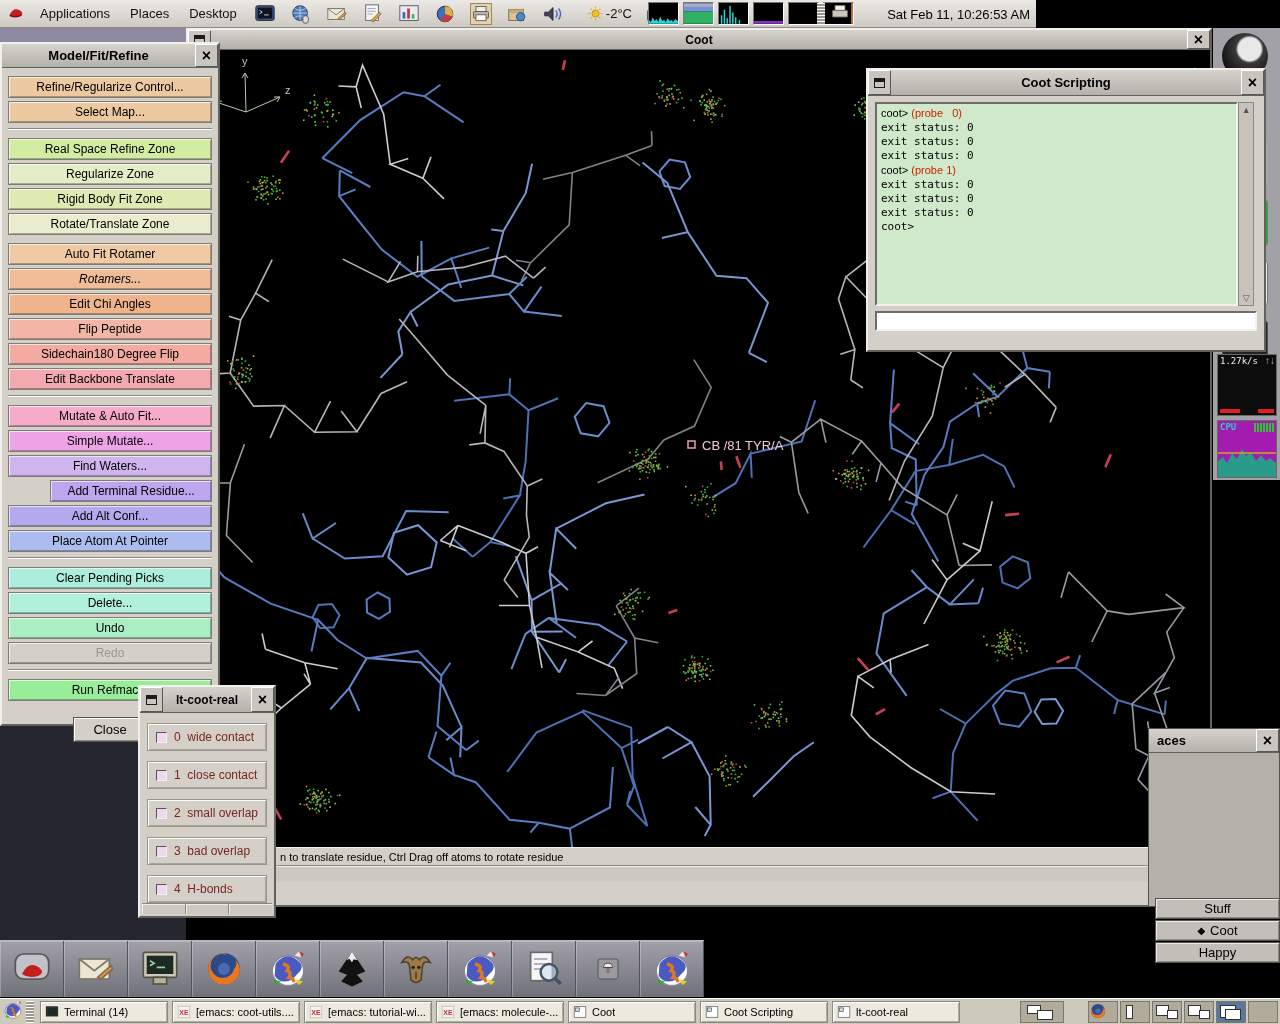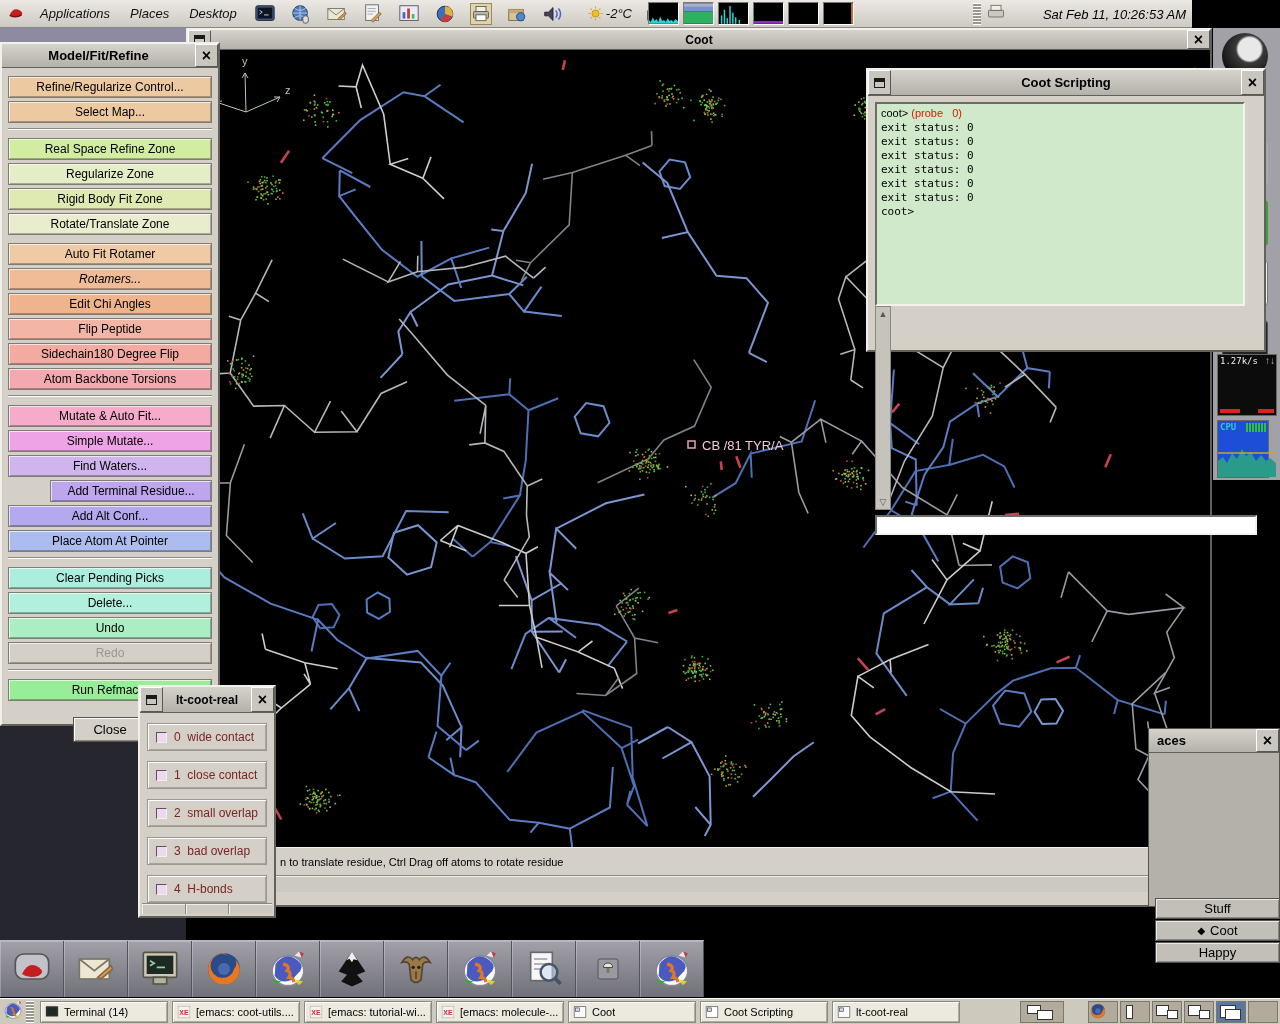--- a/index.html
+++ b/index.html
@@ -7,54 +7,54 @@
 #screen{position:relative;width:1280px;height:1024px;background:#000;overflow:hidden;}
 .abs{position:absolute;}
 
 .win{background:#d4d0c8;border:2px solid;border-color:#f2f0ea #63615b #63615b #f2f0ea;}
 .titlebar{height:24px;display:flex;align-items:stretch;background:linear-gradient(#d6d3cd,#b4b1ab);border-bottom:1px solid #63615b;}
 .tb-btn{width:23px;background:#c9c6c0;border:1px solid;border-color:#fff #5a5852 #5a5852 #fff;display:flex;align-items:center;justify-content:center;cursor:default;}
 .menu-glyph{width:11px;height:10px;border:1px solid #1a1a1a;background:#c9c6c0;box-shadow:inset 0 3px 0 #1a1a1a;}
 .tb-title{flex:1;display:flex;align-items:center;justify-content:center;font-weight:bold;font-size:13px;color:#000;overflow:hidden;white-space:nowrap;}
 .close-x{font-weight:bold;font-size:16px;line-height:1;color:#000;}
 
-#top-panel{left:0;top:0;width:1192px;height:28px;background:linear-gradient(#ece9e4,#cdcac4);border-bottom:1px solid #8a8880;z-index:70;display:flex;align-items:center;font-style:italic;}
+#top-panel{left:0;top:0;width:1036px;height:28px;background:linear-gradient(#ece9e4,#cdcac4);border-bottom:1px solid #8a8880;z-index:70;display:flex;align-items:center;}
 #tp-left{display:flex;align-items:center;gap:4px;padding-left:6px;}
 .tp-menu{font-size:13px;color:#111;padding:4px 8px;}
 .icon{display:inline-block;}
 .icon svg{width:100%;height:100%;display:block;}
 .tp-launch{margin:0 5px;}
 .tp-launch.hl{background:#e2d3ae;border:1px solid #9a8a5a;}
 .tp-weather{display:flex;align-items:center;gap:2px;margin-left:14px;font-size:13px;color:#111;}
 #tp-monitors{position:absolute;left:648px;top:2px;display:flex;gap:4px;}
 .mon{width:31px;height:23px;background:#000;border:1px solid;border-color:#7b7974 #fff #fff #7b7974;}
 .mon svg{width:100%;height:100%;display:block;}
 #tp-right{position:absolute;right:2px;top:0;height:28px;display:flex;align-items:center;gap:5px;}
 .grip{width:8px;height:22px;background:repeating-linear-gradient(#fff 0 1px,#9a978f 1px 3px);}
 #clock{font-size:13px;color:#000;padding-right:4px;white-space:nowrap;margin-left:32px;}
 
 #coot-window{left:186px;top:28px;width:1026px;height:879px;z-index:10;}
 #coot-window .titlebar{height:20px;}
 #coot-window .tb-title{font-size:12px;}
 .menubar{height:27px;background:#d4d0c8;border-bottom:1px solid #9a978f;display:flex;align-items:center;padding-left:8px;}
 .menu-item{font-size:12px;color:#000;padding:5px 11px;white-space:nowrap;}
 #gl-canvas{width:1022px;height:797px;background:#000;overflow:hidden;position:relative;}
-.statusbar{height:28px;background:#d4d0c8;font-size:11px;color:#000;display:flex;align-items:center;padding-left:92px;white-space:nowrap;overflow:hidden;border-top:1px solid #f2f0ea;}
+.statusbar{height:18px;background:#d4d0c8;font-size:11px;color:#000;display:flex;align-items:center;padding-left:92px;white-space:nowrap;overflow:hidden;border-top:1px solid #f2f0ea;}
 .win-bottom{height:17px;background:#ccc9c1;border-top:1px solid #8a8880;box-shadow:inset 0 1px 0 #f2f0ea;}
 
 #model-window{left:0;top:42px;width:220px;height:684px;z-index:30;}
 #model-buttons{padding:8px 6px 0 6px;}
 .model-btn{height:22px;margin-bottom:3px;font-size:12px;color:#000;display:flex;align-items:center;justify-content:center;border:1px solid #7e7c74;box-shadow:inset 1px 1px 0 rgba(255,255,255,.65),inset -1px -1px 0 rgba(0,0,0,.28);cursor:default;white-space:nowrap;overflow:hidden;}
 .model-btn.disabled{color:#9a978f;}
 .model-sep{height:2px;border-top:1px solid #8a8880;border-bottom:1px solid #fff;margin:5px 0 8px 0;}
 #model-close{width:74px;height:25px;margin:16px auto 0 auto;background:#d4d0c8;font-size:13px;display:flex;align-items:center;justify-content:center;border:1px solid #56544e;box-shadow:inset 1px 1px 0 #fff,inset -1px -1px 0 #8a8880;}
 
 #scripting-window{left:866px;top:68px;width:400px;height:284px;z-index:40;}
 #scripting-window .titlebar{height:26px;}
-#script-body{padding:6px 10px 0 7px;display:flex;flex-direction:column;}
+#script-body{padding:6px 10px 0 7px;display:flex;}
 #script-area{width:370px;height:204px;background:#cfe9ca;border:2px solid;border-color:#6e6c66 #f4f2ec #f4f2ec #6e6c66;padding:2px 4px;overflow:hidden;}
 .script-line{font-family:"DejaVu Sans Mono",monospace;font-size:11px;line-height:14px;color:#000;white-space:pre;}
 .script-line .cmd{color:#d02000;}
 #script-scroll{width:16px;height:204px;background:#c6c3bc;border:1px solid #8a8880;display:flex;flex-direction:column;justify-content:space-between;align-items:center;}
 .scroll-arrow{font-size:9px;color:#555;padding:2px 0;}
 #script-input{margin:5px 7px 0 7px;height:20px;background:#fff;border:2px solid;border-color:#6e6c66 #f4f2ec #f4f2ec #6e6c66;}
 
 #ltcoot-window{left:138px;top:685px;width:138px;height:233px;z-index:50;}
 #ltcoot-window .titlebar{height:26px;}
 #ltcoot-window .tb-title{font-size:12px;}
@@ -71,21 +71,21 @@
 #ws-bottom{left:1155px;top:898px;width:125px;z-index:20;}
 .ws-bottom-btn{height:21px;margin-bottom:1px;background:#c2bfb8;border:1px solid #55534d;box-shadow:inset 1px 1px 0 #eceae4,inset -1px -1px 0 #8a8880;font-size:13px;color:#000;display:flex;align-items:center;justify-content:center;gap:5px;}
 .ws-mark{font-size:10px;}
 
 #right-strip{left:1213px;top:28px;width:67px;height:452px;background:#a3a1a8;z-index:8;}
 .strip-icon{position:absolute;left:9px;width:46px;height:46px;border-radius:4px;}
 #net-mon{position:absolute;left:1217px;top:354px;width:60px;height:62px;background:#0c0c0c;border:1px solid #6a6861;z-index:9;}
 #net-label{position:absolute;left:2px;top:1px;font-size:9px;color:#eee;font-family:"DejaVu Sans Mono",monospace;}
 .net-arrows{position:absolute;right:1px;top:0;font-size:10px;color:#bbb;}
 .net-bar{position:absolute;bottom:2px;height:4px;background:#e02020;}
-#cpu-mon{position:absolute;left:1217px;top:420px;width:52px;height:58px;background:#1d4ed8;border:1px solid #6a6861;z-index:9;text-align:center;}
+#cpu-mon{position:absolute;left:1217px;top:420px;width:60px;height:58px;background:#a21caf;border:1px solid #6a6861;z-index:9;text-align:center;}
 #cpu-label{position:absolute;left:2px;top:1px;font-size:9px;color:#30c8c8;font-family:"DejaVu Sans Mono",monospace;font-weight:bold;}
 #cpu-mon svg{position:absolute;left:0;top:12px;width:58px;height:44px;}
 .cpu-bars{position:absolute;right:2px;top:2px;display:flex;gap:1px;}
 .cpu-bars i{display:block;width:2px;height:9px;background:#2ec22e;}
 
 #purple-strip{left:0;top:28px;width:186px;height:15px;background:#8d8aa2;z-index:5;}
 #left-desktop{left:0;top:726px;width:186px;height:214px;background:#26262e;z-index:5;}
 
 #launcher-panel{left:0;top:940px;width:704px;height:57px;z-index:60;display:flex;border-top:1px solid #b8b6c0;}
 .launch-cell{width:64px;height:100%;background:linear-gradient(#a2a1aa,#707079);border-right:1px solid #54535c;box-shadow:inset 1px 1px 0 rgba(255,255,255,.25);display:flex;align-items:center;justify-content:center;}
@@ -1200,21 +1200,21 @@
         <div class="model-sep"></div>
         <div class="model-btn" style="background: rgb(210, 237, 162);">Real Space Refine Zone</div>
         <div class="model-btn" style="background: rgb(228, 238, 198);">Regularize Zone</div>
         <div class="model-btn" style="background: rgb(223, 234, 178);">Rigid Body Fit Zone</div>
         <div class="model-btn" style="background: rgb(233, 237, 205);">Rotate/Translate Zone</div>
         <div class="model-btn" style="background: rgb(239, 202, 164); margin-top: 8px;">Auto Fit Rotamer</div>
         <div class="model-btn" style="background: rgb(240, 188, 152); font-style: italic;">Rotamers...</div>
         <div class="model-btn" style="background: rgb(240, 180, 141);">Edit Chi Angles</div>
         <div class="model-btn" style="background: rgb(243, 182, 166);">Flip Peptide</div>
         <div class="model-btn" style="background: rgb(243, 170, 161);">Sidechain180 Degree Flip</div>
-        <div class="model-btn" style="background: rgb(243, 169, 175);">Atom Backbone Torsions</div>
+        <div class="model-btn" style="background: rgb(243, 169, 175);">Edit Backbone Translate</div>
         <div class="model-sep"></div>
         <div class="model-btn" style="background: rgb(246, 171, 202);">Mutate &amp; Auto Fit...</div>
         <div class="model-btn" style="background: rgb(239, 163, 231);">Simple Mutate...</div>
         <div class="model-btn" style="background: rgb(208, 180, 238);">Find Waters...</div>
         <div class="model-btn" style="background: rgb(189, 166, 238); margin-left: 42px;">Add Terminal Residue...</div>
         <div class="model-btn" style="background: rgb(180, 169, 238);">Add Alt Conf...</div>
         <div class="model-btn" style="background: rgb(173, 188, 238);">Place Atom At Pointer</div>
         <div class="model-sep"></div>
         <div class="model-btn" style="background: rgb(171, 238, 221);">Clear Pending Picks</div>
         <div class="model-btn" style="background: rgb(178, 240, 222);">Delete...</div>
@@ -1235,20 +1235,21 @@
       <div class="tb-btn">
           <span class="close-x">×</span>
         </div>
     </div>
     <div id="script-body">
       <div id="script-area">
           <div class="script-line"><span>coot&gt; </span><span class="cmd">(probe   0)</span></div>
           <div class="script-line">exit status: 0</div>
           <div class="script-line">exit status: 0</div>
           <div class="script-line">exit status: 0</div>
+          <div class="script-line"><span>coot&gt; </span><span class="cmd">(probe 1)</span></div>
           <div class="script-line">exit status: 0</div>
           <div class="script-line">exit status: 0</div>
           <div class="script-line">exit status: 0</div>
           <div class="script-line">coot&gt;</div>
         </div>
       <div id="script-scroll">
         <span class="scroll-arrow">▲</span>
         <span class="scroll-arrow">▽</span>
       </div>
     </div>

